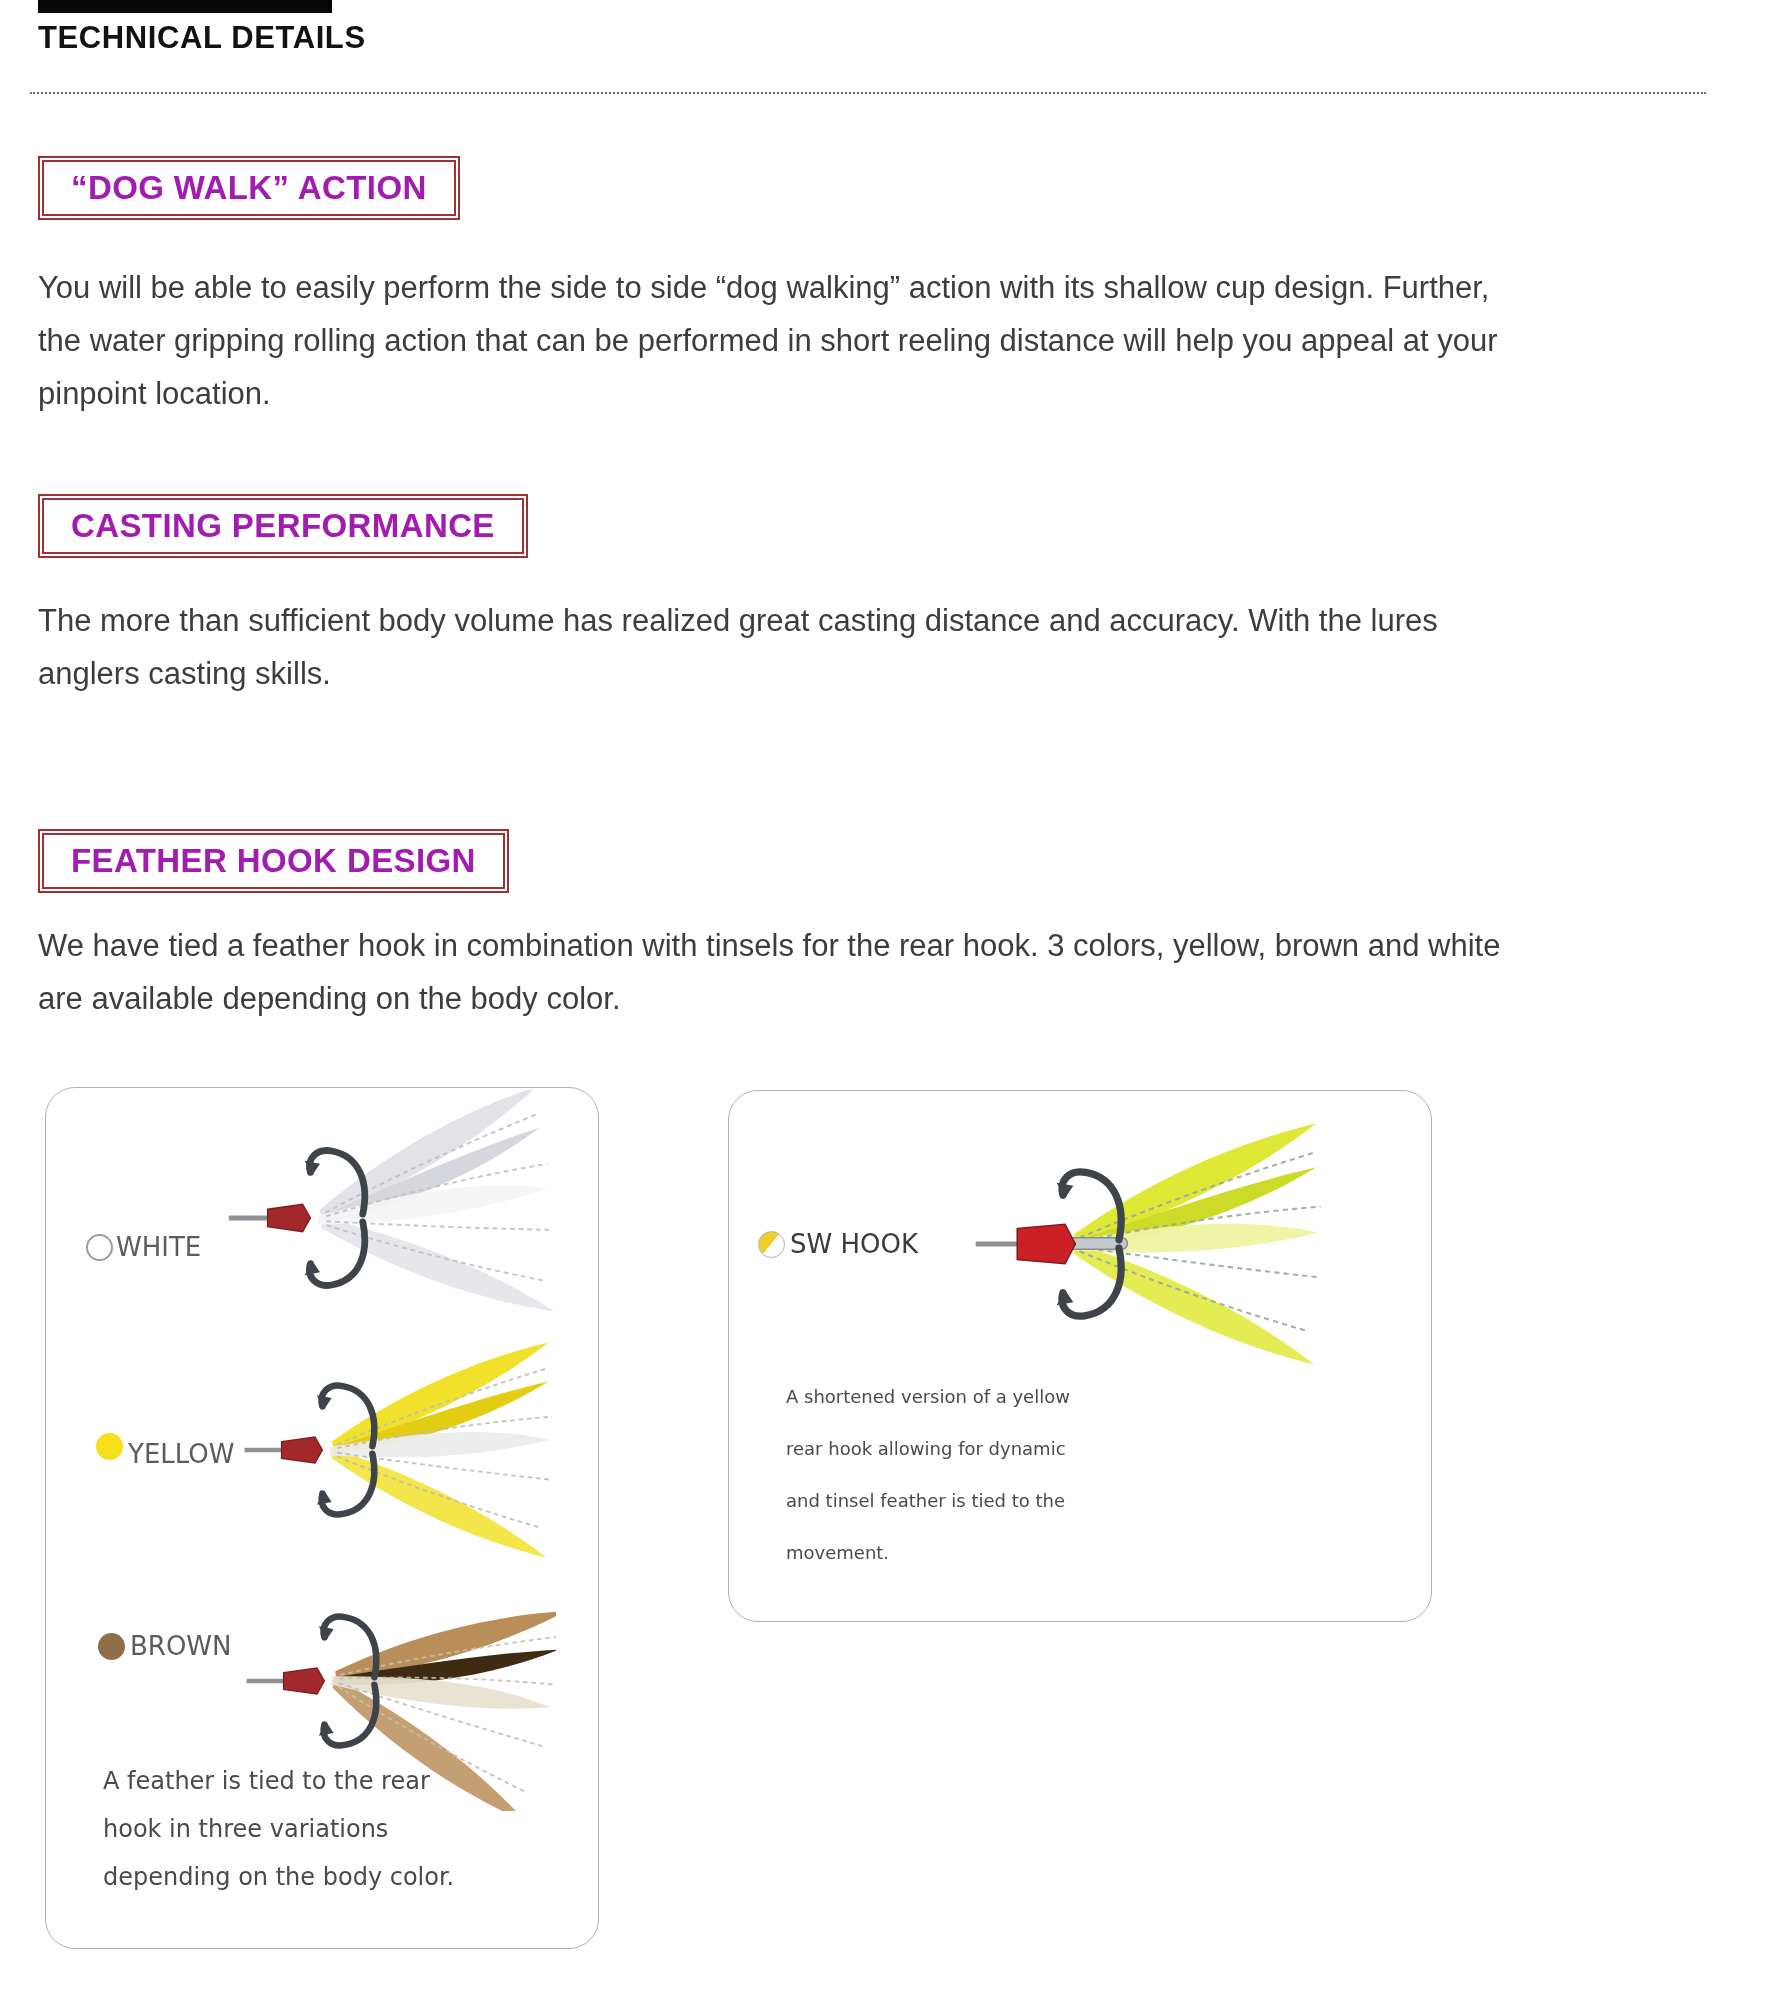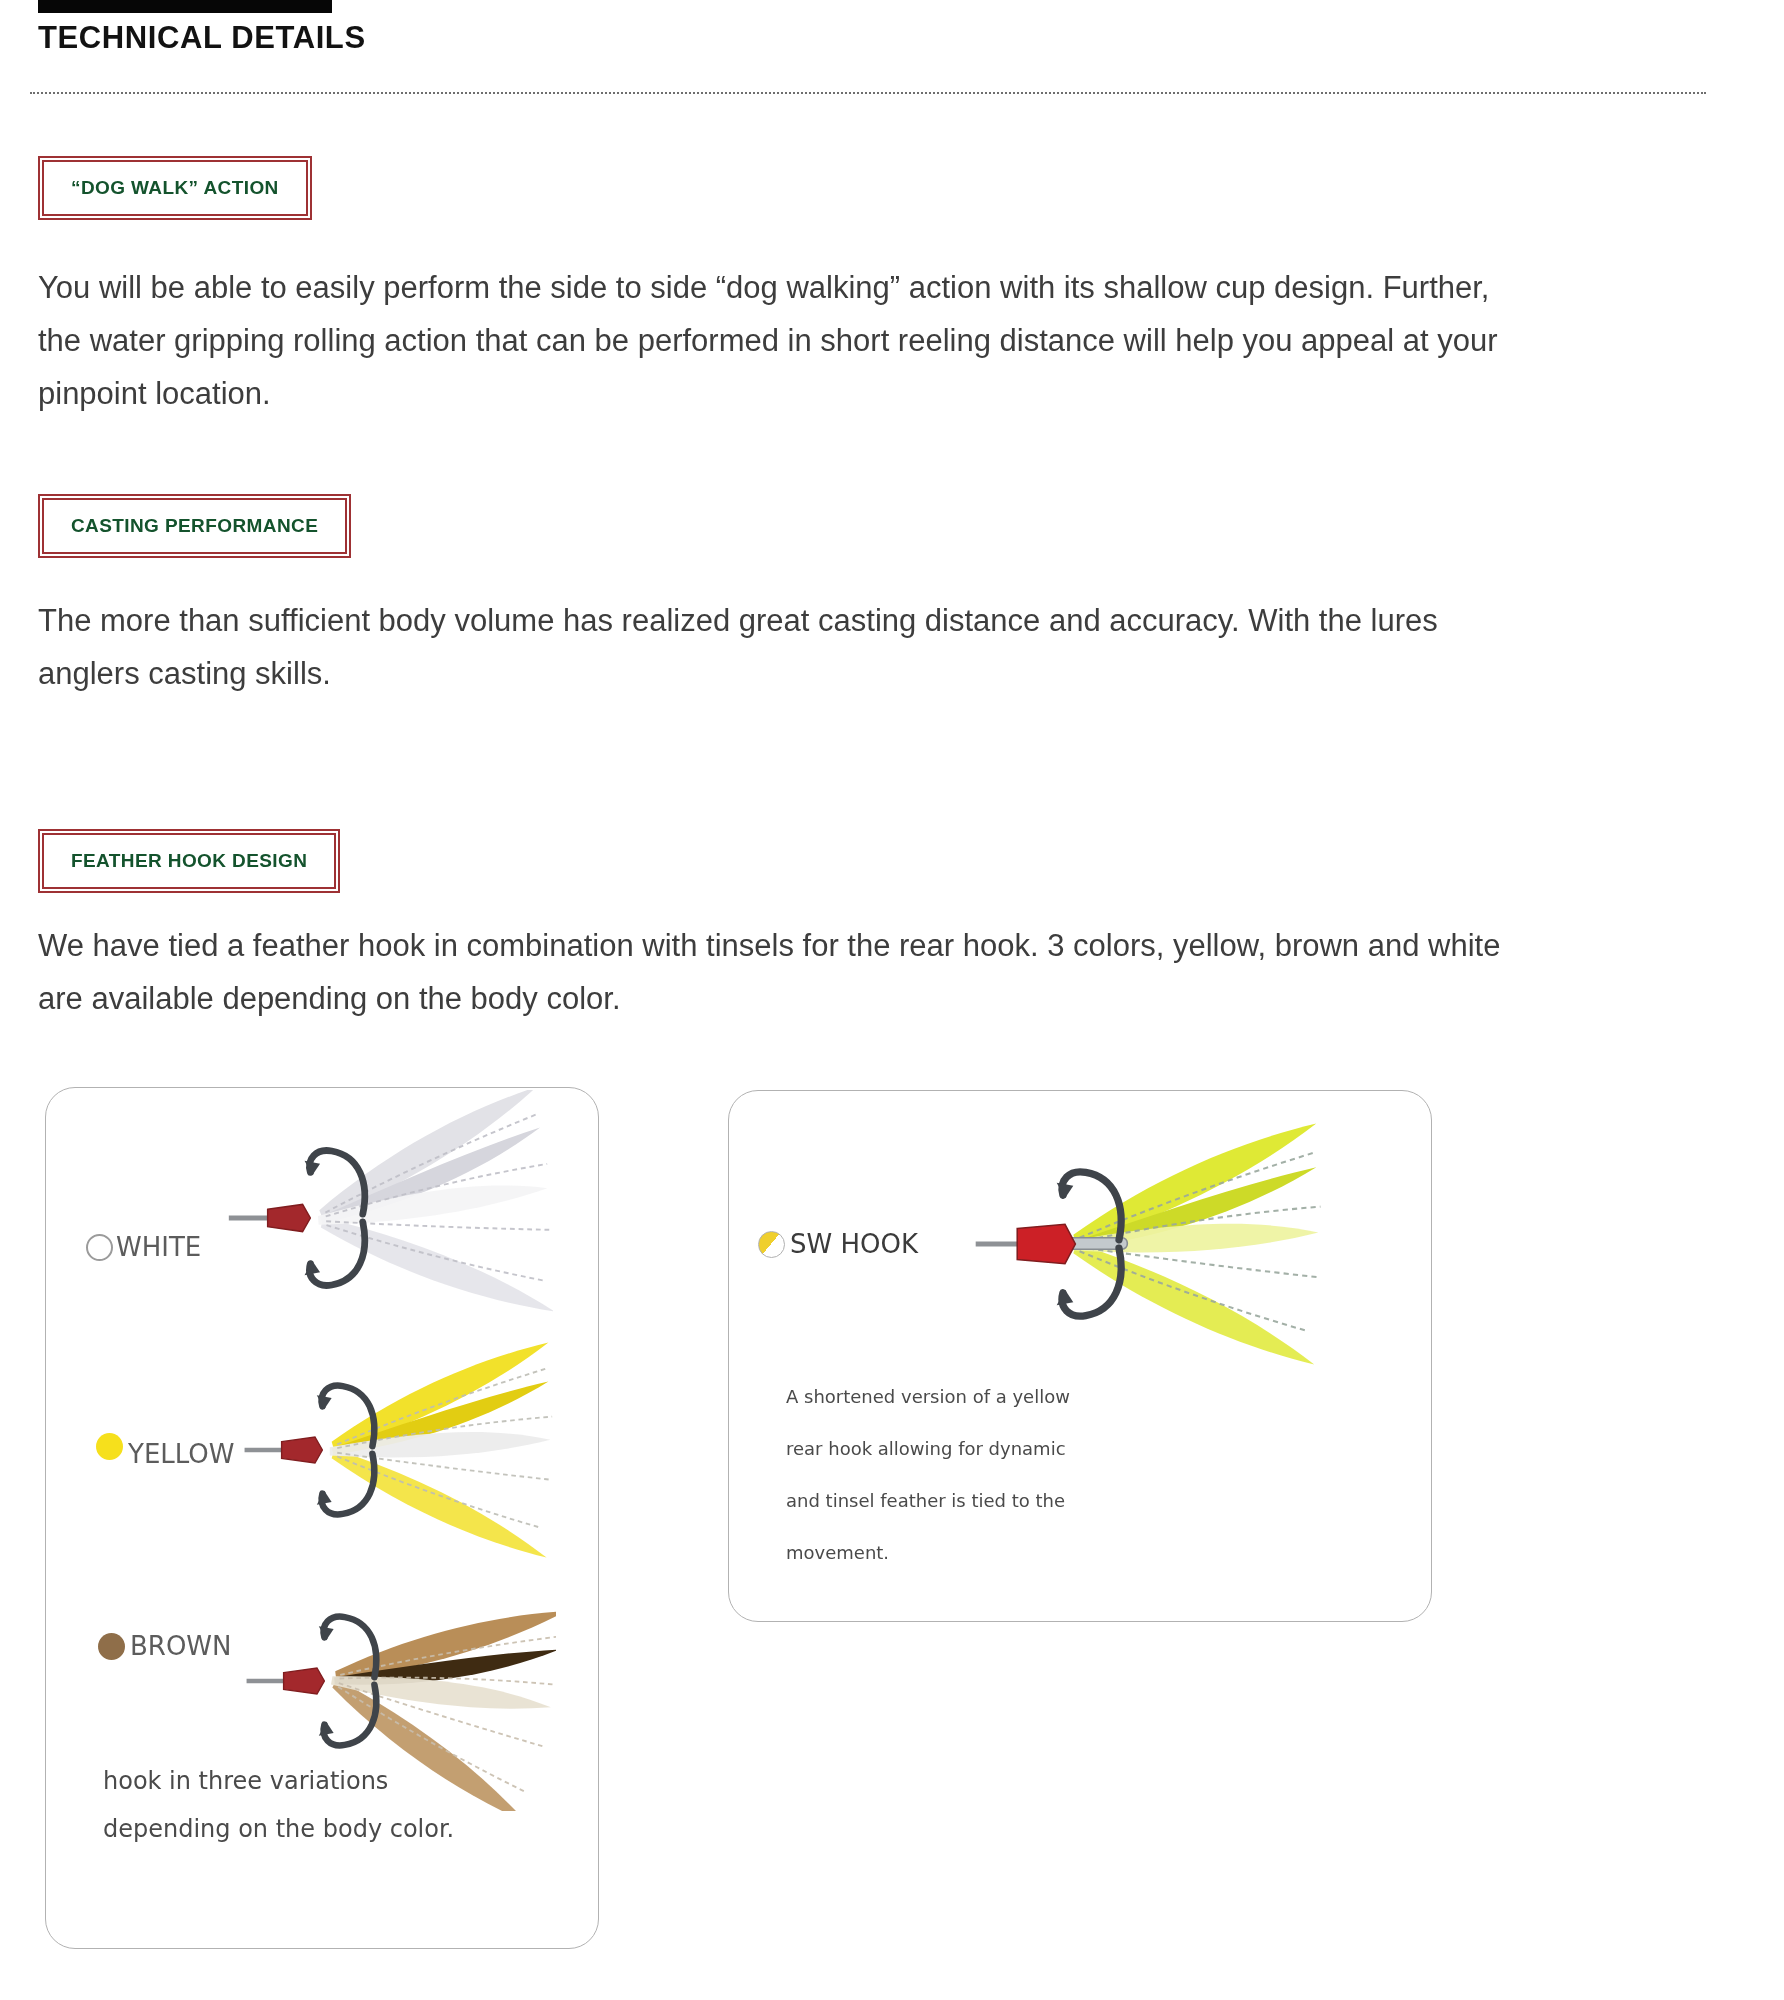--- a/index.html
+++ b/index.html
@@ -4,21 +4,21 @@
 <style>
   html,body{margin:0;padding:0;background:#ffffff;}
   #page{position:relative;width:1784px;height:2000px;background:#ffffff;overflow:hidden;
         font-family:"Liberation Sans",sans-serif;}
   .topbar{position:absolute;left:38px;top:0;width:294px;height:13px;background:#060606;}
   .h1{position:absolute;left:38px;top:20px;font-size:31px;font-weight:bold;color:#121212;
       letter-spacing:0.6px;}
   .dotline{position:absolute;left:30px;top:92px;width:1676px;height:0;border-top:2px dotted #6e6e6e;}
   .label-box{position:absolute;left:38px;height:64px;box-sizing:border-box;background:#ffffff;
       border:6px double #9e3134;display:flex;align-items:center;padding:0 27px;}
-  .label-box span{font-size:19px;font-weight:bold;color:#14532d;letter-spacing:0.4px;white-space:nowrap;}
+  .label-box span{font-size:33px;font-weight:bold;color:#a21caf;letter-spacing:0.4px;white-space:nowrap;}
   .para{position:absolute;left:38px;width:1320px;color:#3d3d3d;font-size:31px;}
   .pline{height:53px;line-height:53px;white-space:nowrap;}
   .card{position:absolute;background:#ffffff;border:1px solid #b2b2b2;border-radius:30px;overflow:hidden;padding-left:47px;}
   .dot{position:absolute;width:27px;height:27px;border-radius:50%;box-sizing:border-box;}
   .vlabel{position:absolute;font-family:"DejaVu Sans",sans-serif;font-size:26px;color:#5c5c5c;
       height:34px;line-height:34px;white-space:nowrap;}
   .swlabel{color:#3b3b3b;}
   .hookimg{position:absolute;}
   .caption{position:absolute;font-family:"DejaVu Sans",sans-serif;color:#4a4a4a;font-size:24px;}
   .capline{height:48px;line-height:48px;white-space:nowrap;}
@@ -138,20 +138,21 @@
               <path d="M144,134 C151,167 140,194 112,199 C96,202 86,191 90,177"></path>
             </g>
             <path d="M92,86 l-8,-15 l16,3 Z" fill="#3f444a"></path>
             <path d="M92,174 l-8,15 l16,-3 Z" fill="#3f444a"></path>
             <line x1="6" y1="130" x2="46" y2="130" stroke="#8e9195" stroke-width="5"></line>
             <path d="M46,121 L82,116 L90,130 L82,144 L46,139 Z" fill="#a3282c" stroke="#801d1f" stroke-width="1.5"></path>
           </svg></span>
     </div>
 
     <div class="caption" style="left:57px;top:669px;">
+        <div class="capline">A feather is tied to the rear</div>
         <div class="capline">hook in three variations</div>
         <div class="capline">depending on the body color.</div>
       </div>
   </div>
 
   <div class="card" style="left:728px;top:1090px;width:655px;height:530px;">
     <span class="dot" style="left: 29px; top: 140px; background: linear-gradient(130deg, rgb(239, 207, 45) 48%, rgb(255, 255, 255) 48%); border: 1px solid rgb(176, 176, 176);"></span>
     <span class="vlabel swlabel" style="left:61px;top:136px;">SW HOOK</span>
     <span class="hookimg" style="left:222px;top:18px;width:390px;height:270px;"><svg viewBox="0 0 340 260" width="100%" height="100%" xmlns="http://www.w3.org/2000/svg">
           <g transform="rotate(0 110 130)">

